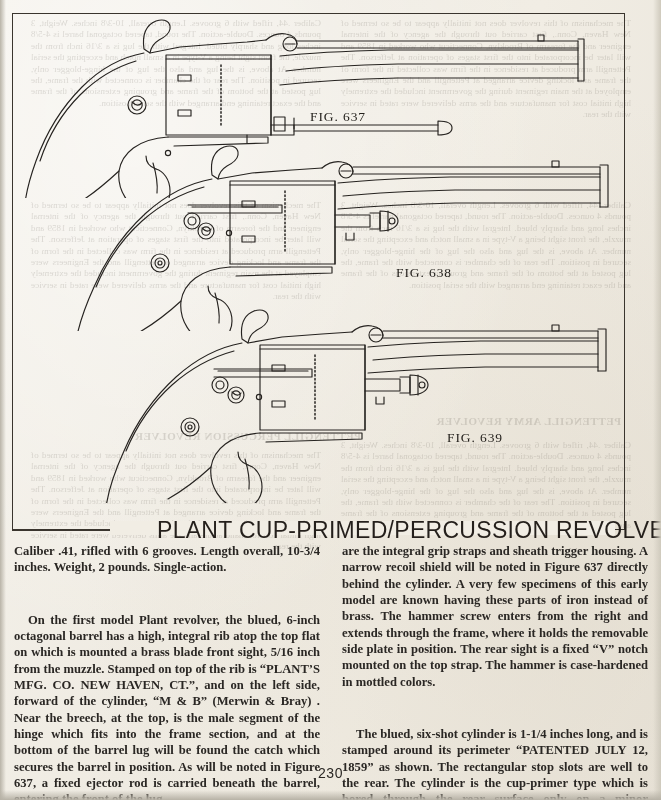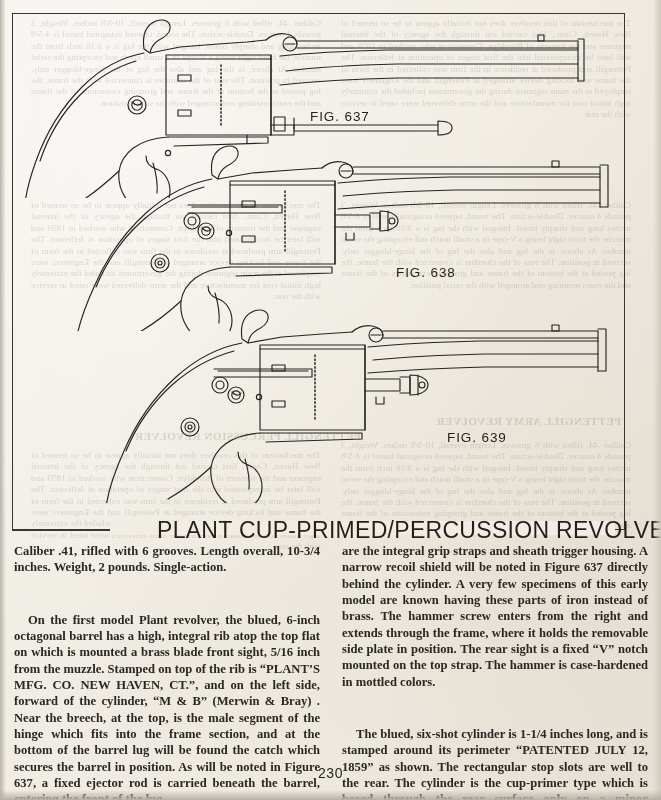--- a/index.html
+++ b/index.html
@@ -93,21 +93,21 @@
     position: absolute;
     left: 12px;
     top: 13px;
     width: 613px;
     height: 517px;
     overflow: hidden;
   }
 
   .fig-label {
     position: absolute;
-    font-family: Liberation Sans, sans-serif;
+    font-family: Liberation Serif, serif;
     font-size: 13.5px;
     letter-spacing: 0.9px;
     color: #221f1b;
     white-space: nowrap;
   }
 
   
   #heading-row {
     position: absolute;
     left: 12px;

